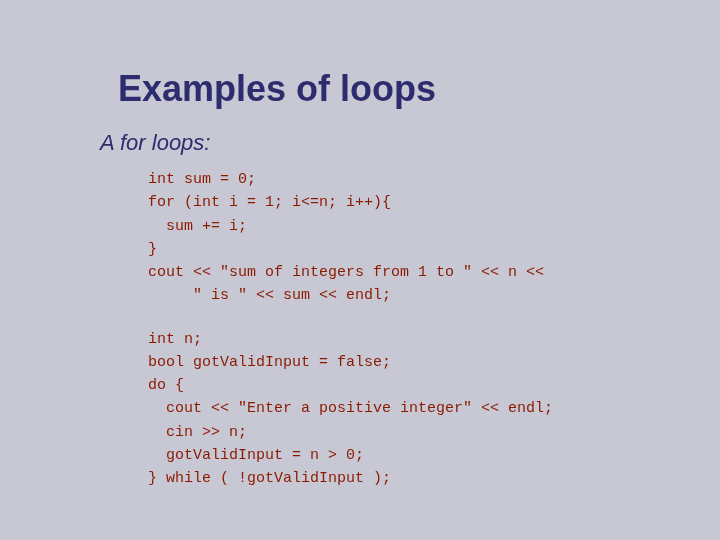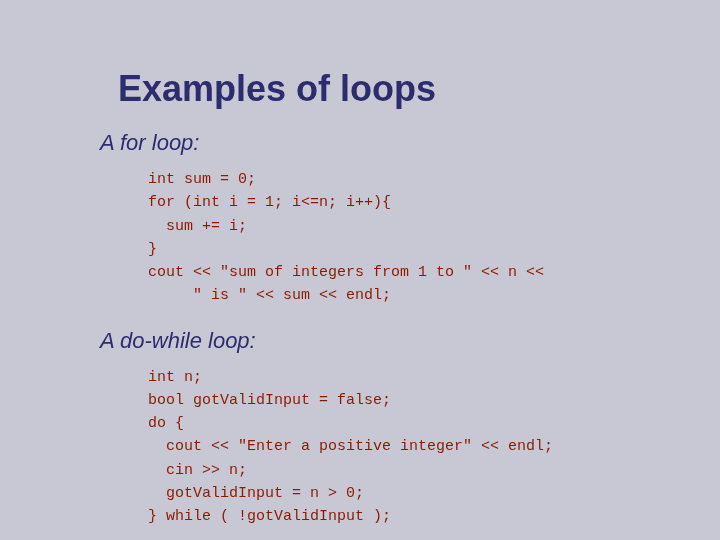--- a/index.html
+++ b/index.html
@@ -54,31 +54,30 @@
     }
   </style>
 </head>
 <body>
 
 <div class="slide">
 
   <div class="title">Examples of loops</div>
 
   <div class="section">
-    <div class="section-heading">A for loop:</div>
+    <div class="section-heading">A for loops:</div>
     <div class="code-block">  int sum = 0;
   for (int i = 1; i&lt;=n; i++){
     sum += i;
   }
   cout &lt;&lt; "sum of integers from 1 to " &lt;&lt; n &lt;&lt;
        " is " &lt;&lt; sum &lt;&lt; endl;</div>
   </div>
 
   <div class="section">
-    <div class="section-heading">A do-while loop:</div>
     <div class="code-block">  int n;
   bool gotValidInput = false;
   do {
     cout &lt;&lt; "Enter a positive integer" &lt;&lt; endl;
     cin &gt;&gt; n;
     gotValidInput = n &gt; 0;
   } while ( !gotValidInput );</div>
   </div>
 
 </div>

